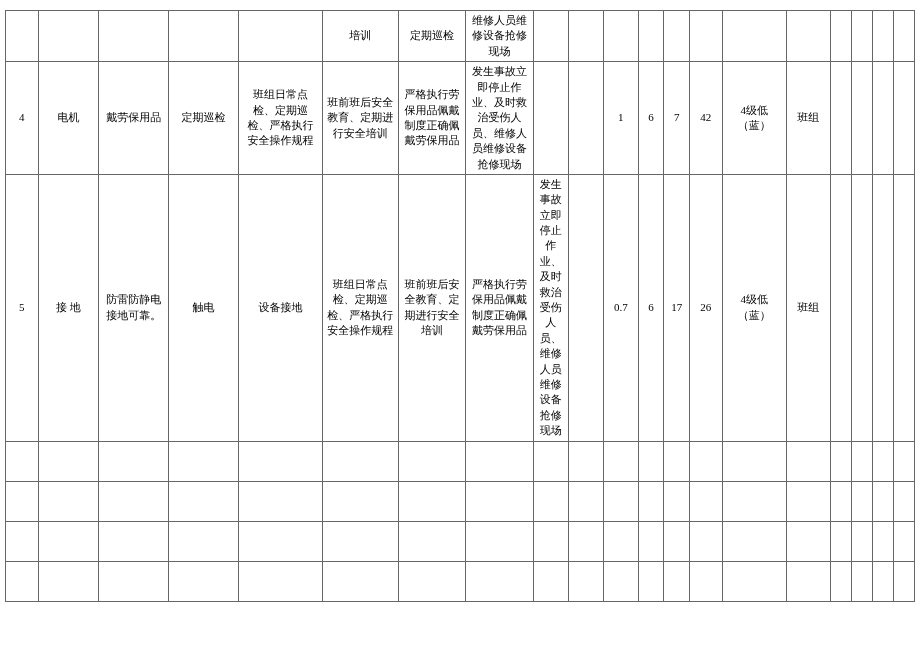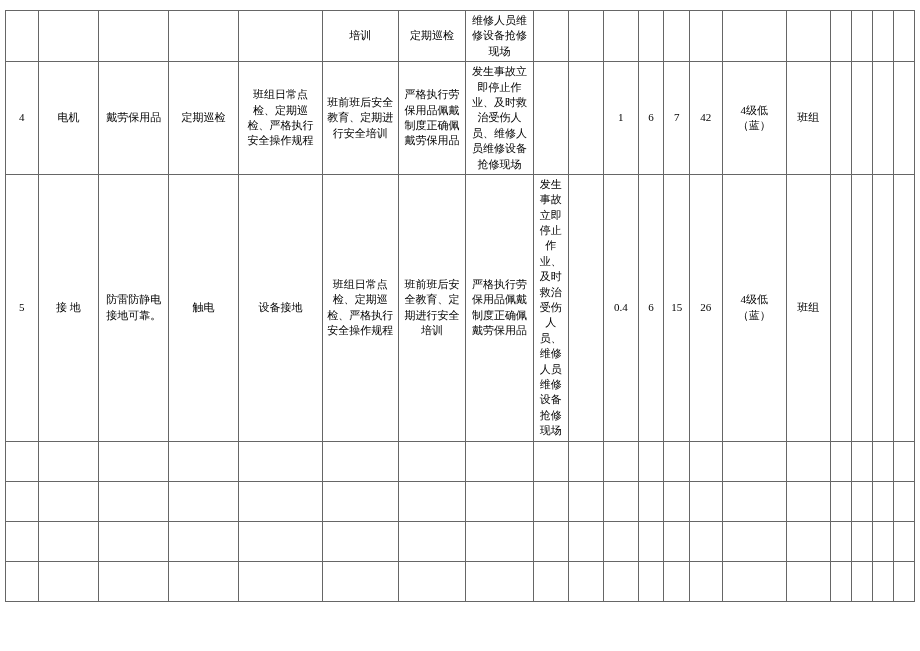--- a/index.html
+++ b/index.html
@@ -128,23 +128,23 @@
         <td>5</td>
         <td>接 地</td>
         <td>防雷防静电接地可靠。</td>
         <td>触电</td>
         <td>设备接地</td>
         <td>班组日常点检、定期巡检、严格执行安全操作规程</td>
         <td>班前班后安全教育、定期进行安全培训</td>
         <td>严格执行劳保用品佩戴制度正确佩戴劳保用品</td>
         <td>发生事故立即停止作业、及时救治受伤人员、维修人员维修设备抢修现场</td>
         <td></td>
-        <td>0.4</td>
+        <td>0.7</td>
         <td>6</td>
-        <td>15</td>
+        <td>17</td>
         <td>26</td>
         <td>4级低（蓝）</td>
         <td>班组</td>
         <td></td>
         <td></td>
         <td></td>
         <td></td>
       </tr>
 
       <tr style="height:40px;">

